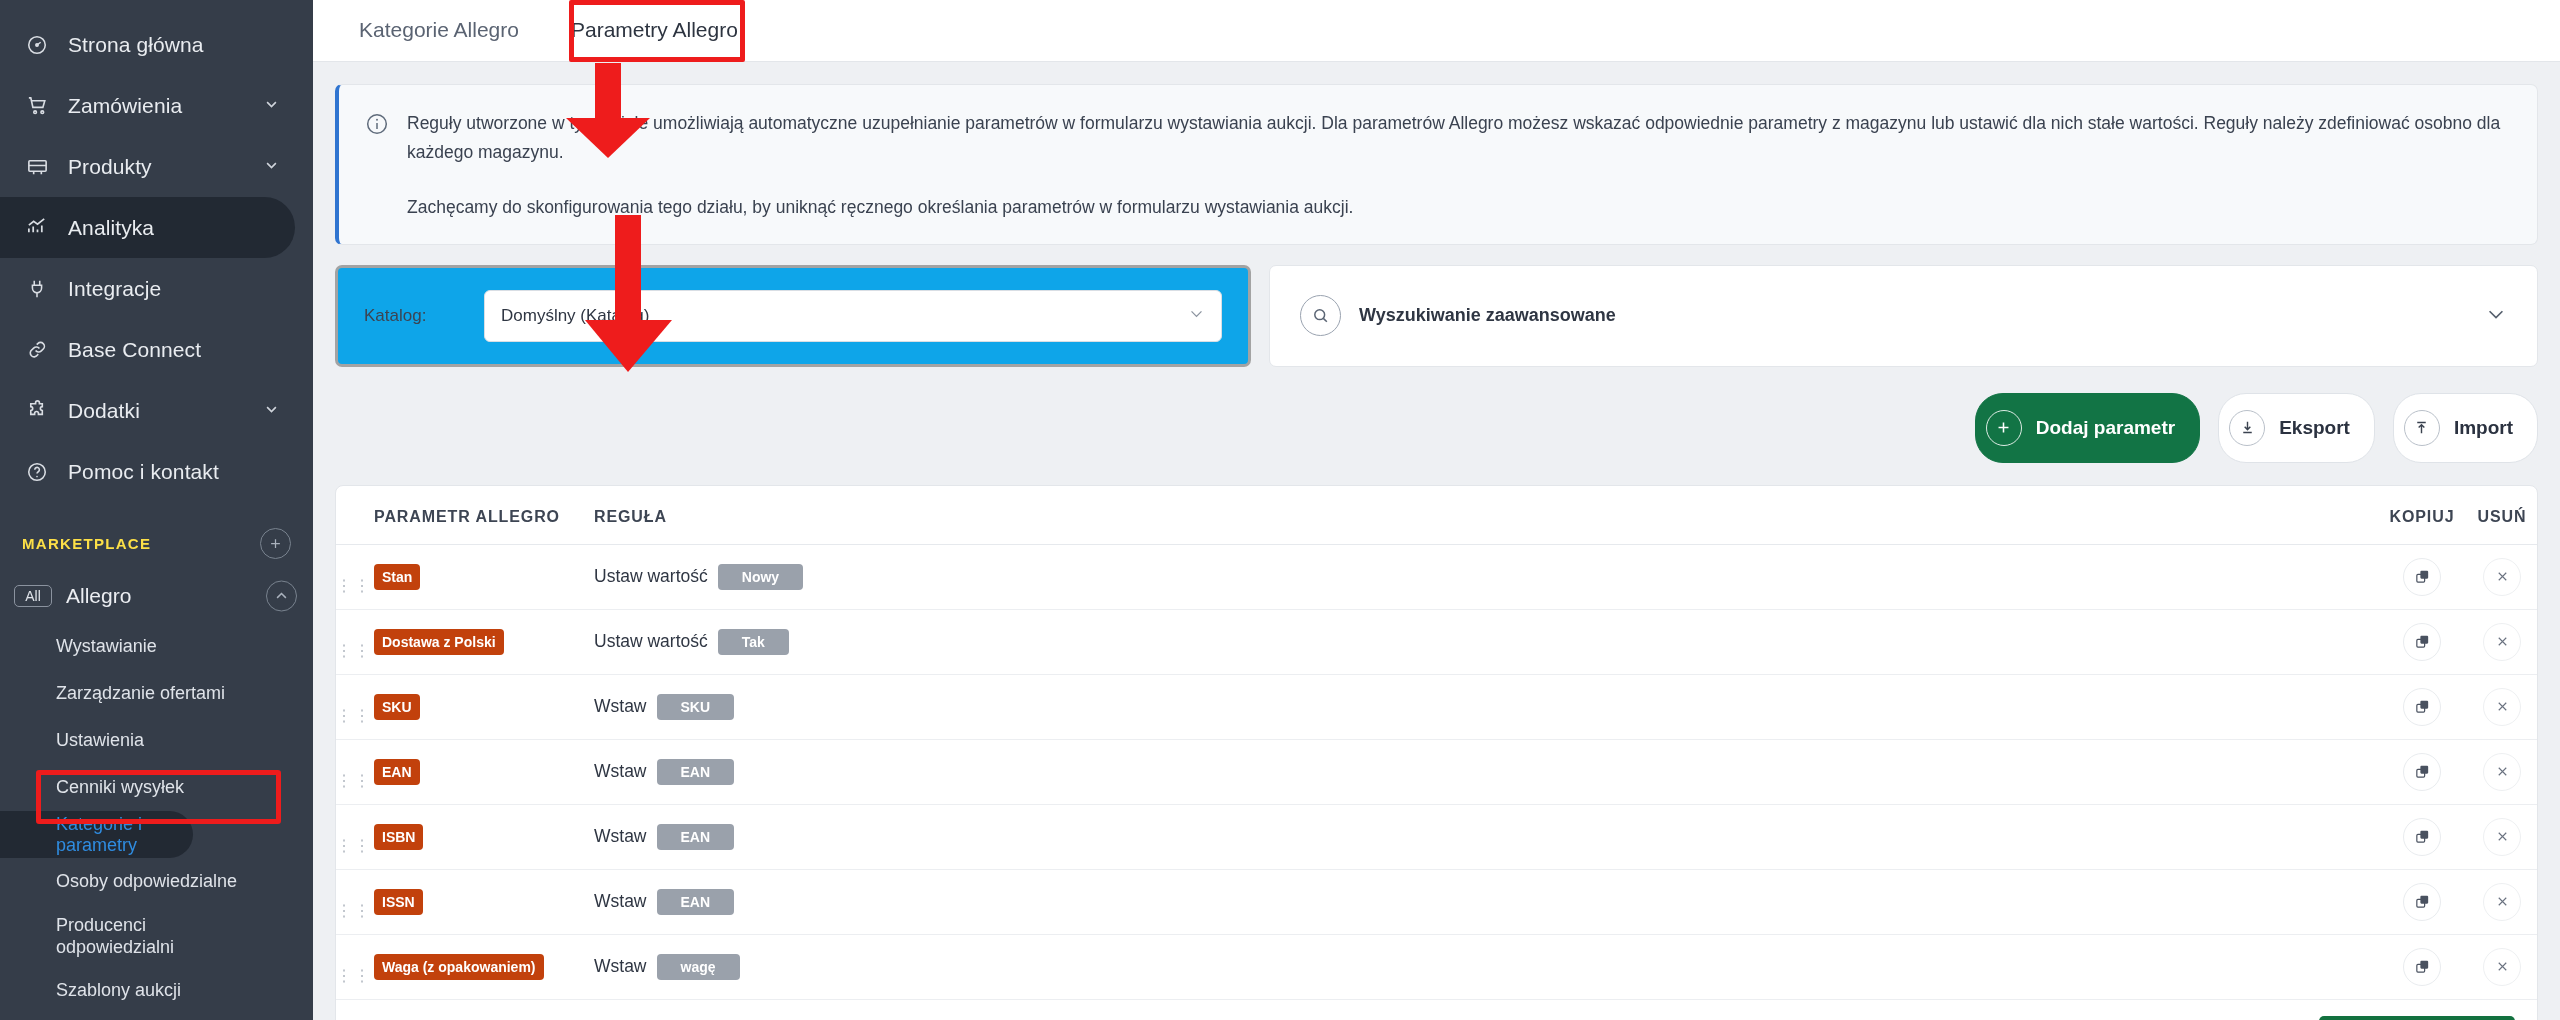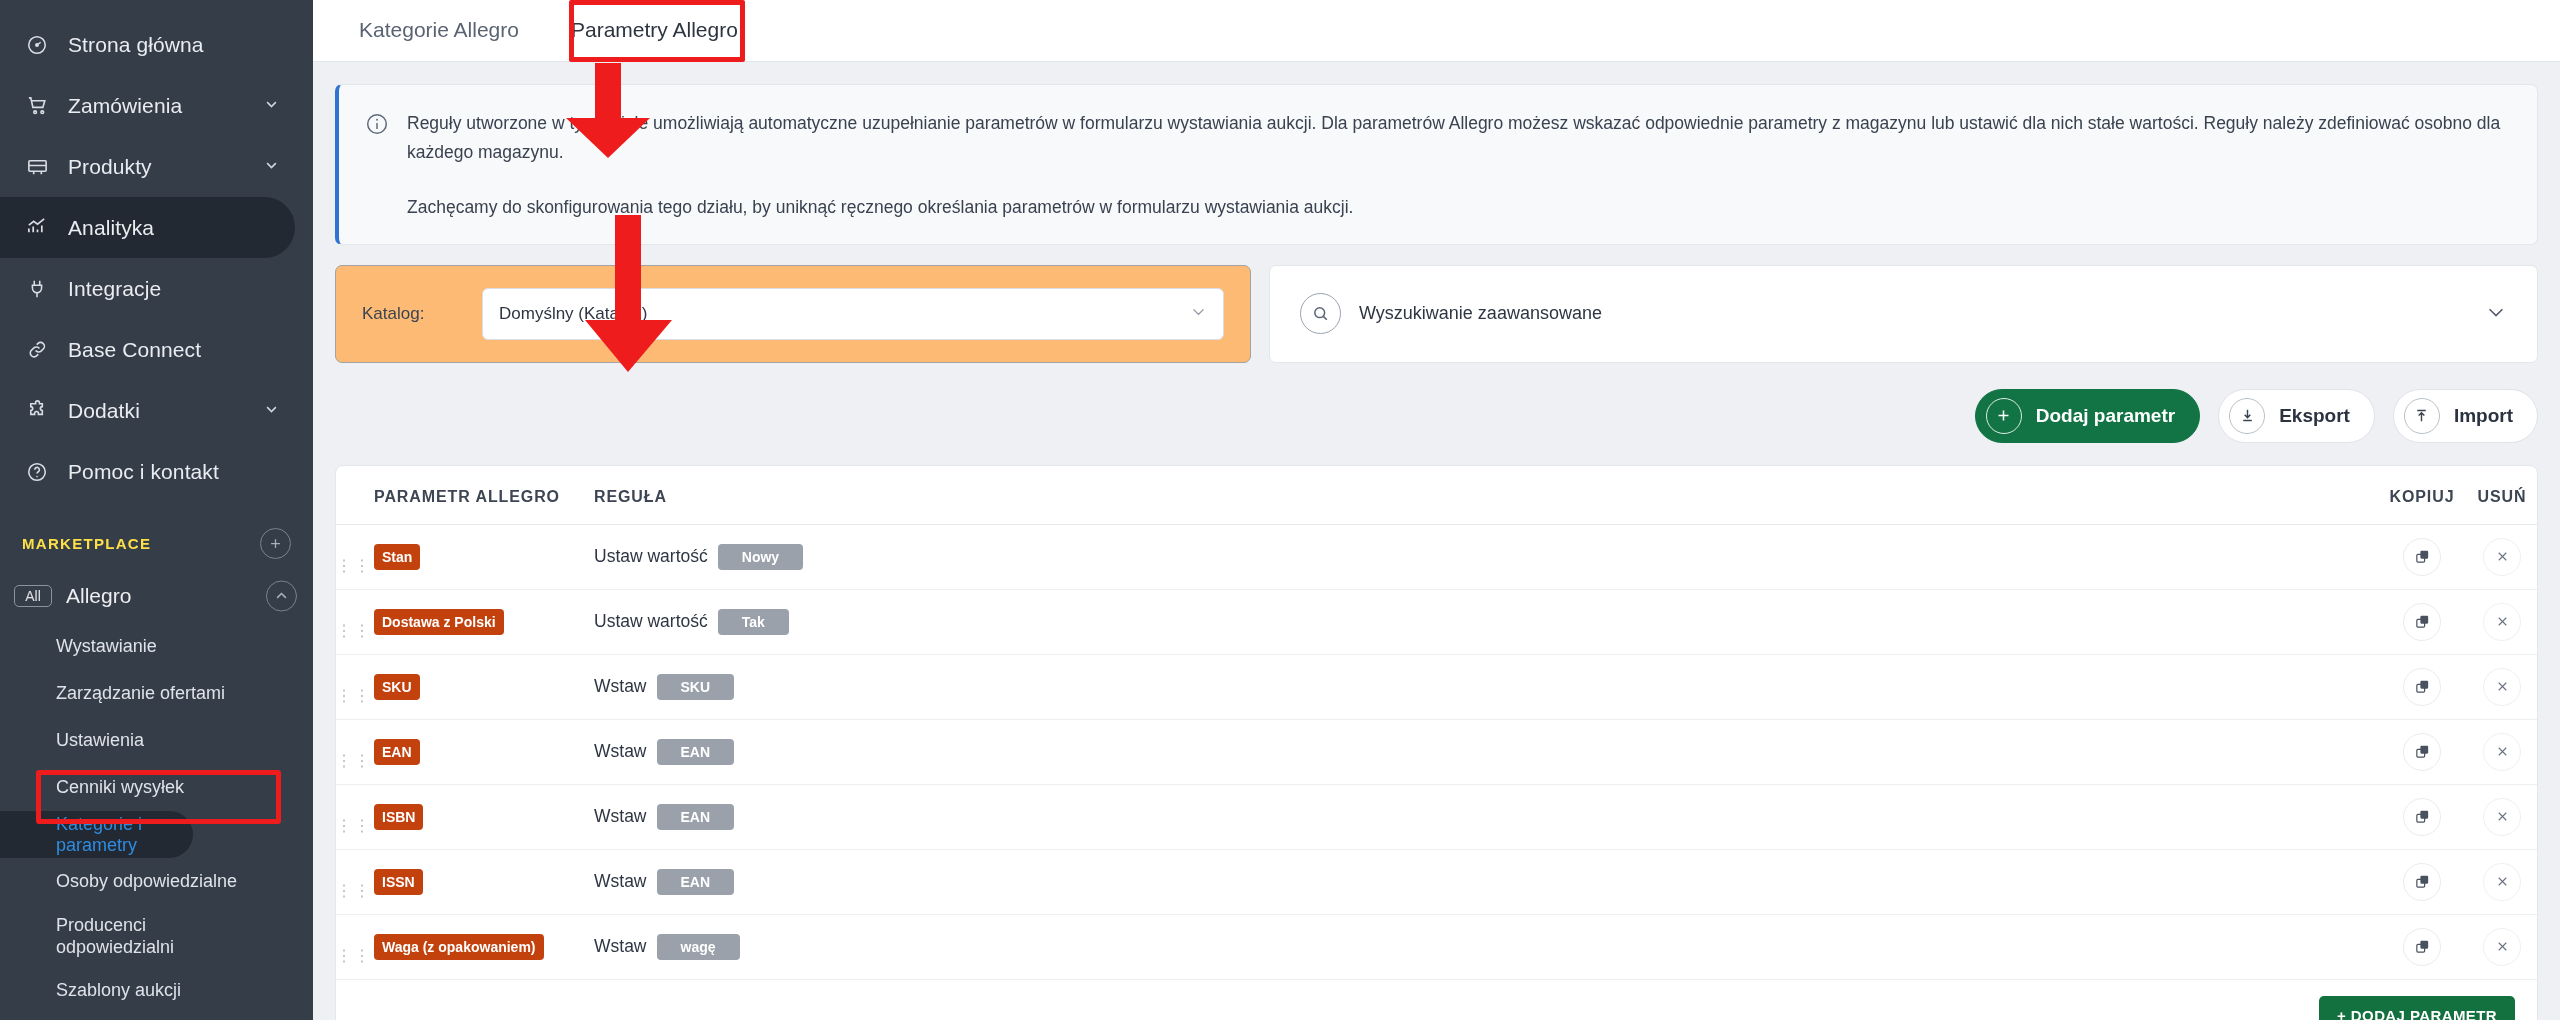--- a/index.html
+++ b/index.html
@@ -123,21 +123,21 @@
     display: flex;
     gap: 16px;
   }
   .notice-ico { flex: 0 0 26px; padding-top: 3px; color: #5f6b7b; }
   .notice-body { font-size: 17.5px; color: #3a4250; line-height: 1.65; }
   .notice-body p + p { margin-top: 26px; }
 
   .filters { display: flex; gap: 18px; margin-top: 20px; }
   .filter-left {
     flex: 0 0 916px;
-    background: #fdba74; border: 1px solid #a3a3a3; border-radius: 7px;
+    background: #0ea5e9; border: 3px solid #a3a3a3; border-radius: 7px;
     display: flex; align-items: center; padding: 22px 26px;
   }
   .filter-label { font-size: 17px; color: #3c4452; flex: 0 0 120px; }
   .select {
     flex: 1; height: 52px; background: #fff;
     border: 1px solid #d9dee4; border-radius: 6px;
     display: flex; align-items: center; justify-content: space-between;
     padding: 0 16px; font-size: 17px; color: #2f3643; cursor: pointer;
   }
   .filter-right {
@@ -145,29 +145,29 @@
     background: #ffffff; border: 1px solid #e3e6ea; border-radius: 7px;
     display: flex; align-items: center; padding: 22px 30px;
     cursor: pointer;
   }
   .search-circle {
     width: 41px; height: 41px; border-radius: 50%;
     border: 1.5px solid #9aa3b0;
     display: flex; align-items: center; justify-content: center;
     color: #5b6574; flex: 0 0 41px;
   }
-  .filter-right .ftext { margin-left: 18px; font-size: 18px; color: #2f3643; flex: 1; }
+  .filter-right .ftext { margin-left: 18px; font-size: 18px; color: #2f3643; flex: 1; font-weight: bold; }
 
   .actions {
     display: flex; justify-content: flex-end; align-items: center;
     gap: 18px; margin-top: 26px;
   }
   .btn {
     display: flex; align-items: center; gap: 14px;
-    height: 54px; padding: 0 24px 0 10px;
+    height: 70px; padding: 0 24px 0 10px;
     border-radius: 28px; font-size: 19px; font-weight: 700;
     cursor: pointer; white-space: nowrap;
   }
   .btn-primary { background: #127445; color: #ffffff; border: 1px solid #127445; }
   .btn-ghost { background: #ffffff; color: #2b3240; border: 1px solid #dfe3e8; }
   .btn-ico {
     width: 36px; height: 36px; border-radius: 50%;
     display: flex; align-items: center; justify-content: center;
     flex: 0 0 36px;
   }

